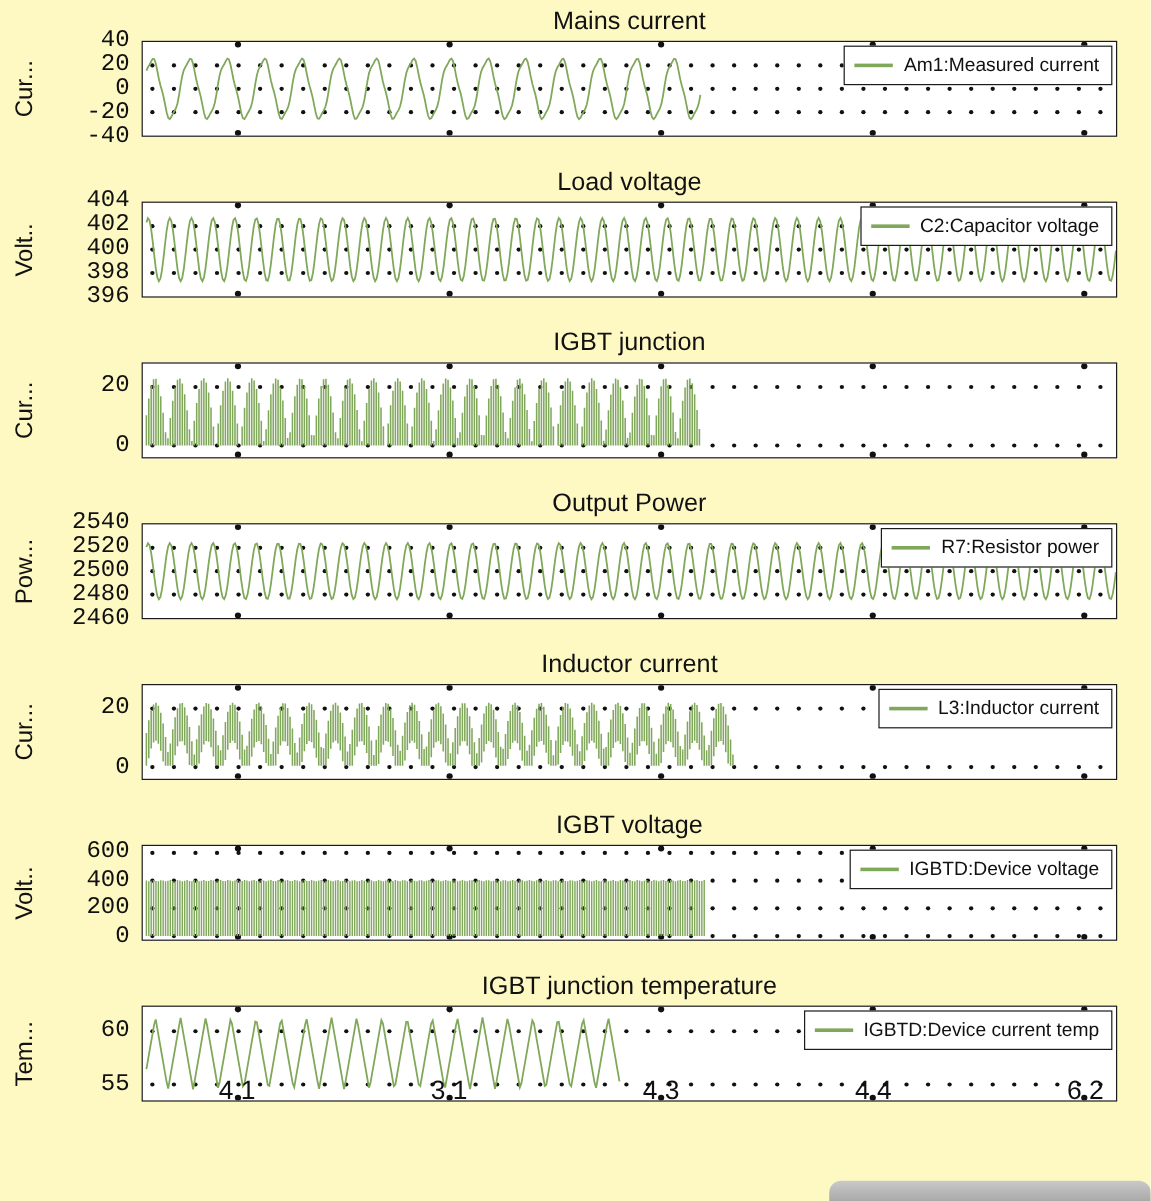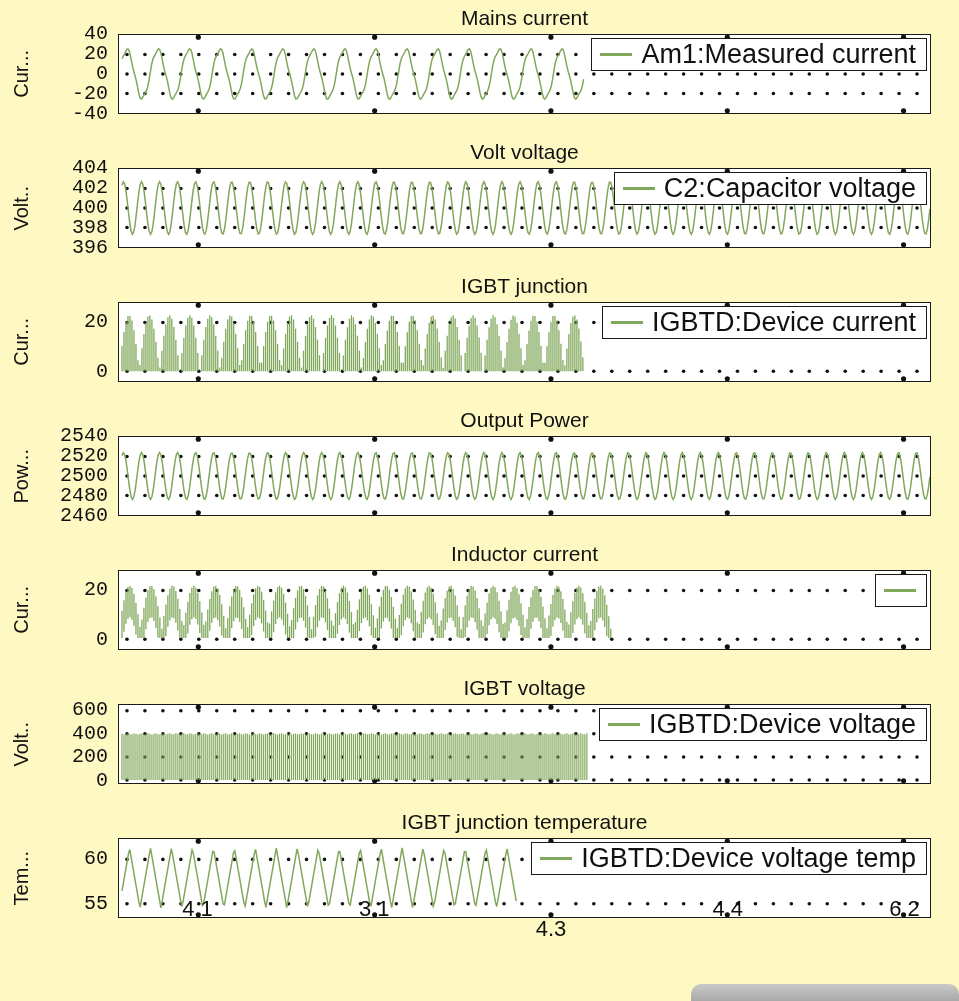--- a/index.html
+++ b/index.html
@@ -33,21 +33,21 @@
     border:1.5px solid #1a1a1a; background:#ffffff;
   }
   svg.wave { position:absolute; left:0; top:0; width:100%; height:100%; display:block; }
   .legend {
     position:absolute; top:3px; right:3px; height:33px;
     display:flex; align-items:center; gap:9px;
     background:#ffffff; border:1.5px solid #1a1a1a;
     padding:2px 10px 2px 8px;
   }
   .legend-line { display:inline-block; width:32px; height:3px; background:#80a85a; }
-  .legend-text { font-size:27px; white-space:nowrap; }
+  .legend-text { font-size:16px; white-space:nowrap; }
   .xlabels { position:absolute; top:896px; left:0; width:100%; height:34px; }
   .xlabel {
     position:absolute; top:0; transform:translateX(-50%);
     font-size:22px; font-weight:500;
   }
   .gray-shape {
     position:absolute; right:0; bottom:0; width:268px; height:17px;
     background:linear-gradient(#c9c9c9,#a9a9a9);
     border-radius:10px 10px 0 0;
   }
@@ -220,21 +220,21 @@
             <polyline points="3.0,24.4 4.3,21.6 5.6,19.3 6.9,16.7 8.2,14.4 9.5,14.5 10.8,18.2 12.1,24.6 13.4,31.4 14.7,37.0 16.0,41.5 17.3,46.7 18.6,53.2 19.9,60.0 21.2,64.7 22.5,65.9 23.8,64.1 25.1,61.4 26.4,59.1 27.7,56.6 29.0,52.3 30.3,45.3 31.6,36.7 32.9,29.2 34.2,24.2 35.5,21.4 36.8,19.2 38.1,16.5 39.4,14.3 40.7,14.7 42.0,18.6 43.3,25.1 44.6,31.9 45.9,37.3 47.2,41.9 48.5,47.1 49.8,53.7 51.1,60.4 52.4,64.9 53.7,65.8 55.0,64.0 56.3,61.3 57.6,59.0 58.9,56.4 60.2,51.9 61.5,44.7 62.8,36.1 64.1,28.7 65.4,23.9 66.7,21.2 68.0,19.0 69.3,16.3 70.6,14.2 71.9,14.8 73.2,19.0 74.5,25.6 75.8,32.3 77.1,37.7 78.4,42.2 79.7,47.5 81.0,54.2 82.3,60.8 83.6,65.1 84.9,65.8 86.2,63.8 87.5,61.1 88.8,58.8 90.1,56.2 91.4,51.4 92.7,44.1 94.0,35.5 95.3,28.3 96.6,23.7 97.9,21.1 99.2,18.8 100.5,16.1 101.8,14.2 103.1,15.0 104.4,19.5 105.7,26.2 107.0,32.8 108.3,38.0 109.6,42.6 110.9,48.0 112.2,54.7 113.5,61.2 114.8,65.3 116.1,65.7 117.4,63.6 118.7,60.9 120.0,58.6 121.3,55.9 122.6,51.0 123.9,43.5 125.2,34.9 126.5,27.8 127.8,23.4 129.1,20.9 130.4,18.6 131.7,15.9 133.0,14.1 134.3,15.2 135.6,19.9 136.9,26.7 138.2,33.2 139.5,38.3 140.8,42.9 142.1,48.4 143.4,55.2 144.7,61.6 146.0,65.4 147.3,65.6 148.6,63.4 149.9,60.7 151.2,58.5 152.5,55.6 153.8,50.5 155.1,42.9 156.4,34.3 157.7,27.4 159.0,23.2 160.3,20.8 161.6,18.4 162.9,15.7 164.2,14.1 165.5,15.5 166.8,20.3 168.1,27.2 169.4,33.6 170.7,38.7 172.0,43.3 173.3,48.9 174.6,55.7 175.9,62.0 177.2,65.6 178.5,65.5 179.8,63.2 181.1,60.5 182.4,58.3 183.7,55.4 185.0,50.1 186.3,42.2 187.6,33.8 188.9,27.0 190.2,23.0 191.5,20.6 192.8,18.2 194.1,15.6 195.4,14.1 196.7,15.7 198.0,20.8 199.3,27.7 200.6,34.0 201.9,39.0 203.2,43.6 204.5,49.3 205.8,56.2 207.1,62.4 208.4,65.7 209.7,65.4 211.0,63.0 212.3,60.4 213.6,58.2 214.9,55.1 216.2,49.6 217.5,41.6 218.8,33.2 220.1,26.7 221.4,22.8 222.7,20.5 224.0,18.1 225.3,15.4 226.6,14.1 227.9,16.0 229.2,21.3 230.5,28.2 231.8,34.4 233.1,39.3 234.4,44.0 235.7,49.8 237.0,56.7 238.3,62.8 239.6,65.8 240.9,65.3 242.2,62.8 243.5,60.2 244.8,58.0 246.1,54.8 247.4,49.1 248.7,41.0 250.0,32.6 251.3,26.3 252.6,22.6 253.9,20.3 255.2,17.9 256.5,15.2 257.8,14.1 259.1,16.2 260.4,21.7 261.7,28.7 263.0,34.8 264.3,39.7 265.6,44.3 266.9,50.3 268.2,57.2 269.5,63.1 270.8,65.8 272.1,65.1 273.4,62.6 274.7,60.0 276.0,57.8 277.3,54.5 278.6,48.5 279.9,40.4 281.2,32.1 282.5,25.9 283.8,22.4 285.1,20.1 286.4,17.7 287.7,15.1 289.0,14.1 290.3,16.5 291.6,22.2 292.9,29.2 294.2,35.2 295.5,40.0 296.8,44.7 298.1,50.8 299.4,57.7 300.7,63.4 302.0,65.9 303.3,65.0 304.6,62.4 305.9,59.9 307.2,57.6 308.5,54.1 309.8,48.0 311.1,39.7 312.4,31.6 313.7,25.6 315.0,22.2 316.3,20.0 317.6,17.5 318.9,14.9 320.2,14.2 321.5,16.9 322.8,22.7 324.1,29.6 325.4,35.6 326.7,40.3 328.0,45.1 329.3,51.3 330.6,58.2 331.9,63.7 333.2,65.9 334.5,64.8 335.8,62.2 337.1,59.7 338.4,57.4 339.7,53.8 341.0,47.5 342.3,39.1 343.6,31.0 344.9,25.3 346.2,22.0 347.5,19.8 348.8,17.3 350.1,14.8 351.4,14.2 352.7,17.2 354.0,23.2 355.3,30.1 356.6,36.0 357.9,40.6 359.2,45.5 360.5,51.8 361.8,58.7 363.1,64.0 364.4,65.9 365.7,64.7 367.0,62.0 368.3,59.6 369.6,57.2 370.9,53.4 372.2,46.9 373.5,38.5 374.8,30.5 376.1,25.0 377.4,21.9 378.7,19.7 380.0,17.1 381.3,14.6 382.6,14.3 383.9,17.5 385.2,23.7 386.5,30.6 387.8,36.3 389.1,40.9 390.4,45.9 391.7,52.2 393.0,59.1 394.3,64.3 395.6,65.9 396.9,64.5 398.2,61.8 399.5,59.4 400.8,57.0 402.1,53.0 403.4,46.3 404.7,37.9 406.0,30.0 407.3,24.7 408.6,21.7 409.9,19.5 411.2,16.9 412.5,14.5 413.8,14.4 415.1,17.9 416.4,24.2 417.7,31.1 419.0,36.7 420.3,41.3 421.6,46.3 422.9,52.8 424.2,59.6 425.5,64.5 426.8,65.9 428.1,64.3 429.4,61.6 430.7,59.2 432.0,56.8 433.3,52.6 434.6,45.8 435.9,37.3 437.2,29.5 438.5,24.4 439.8,21.5 441.1,19.3 442.4,16.7 443.7,14.4 445.0,14.6 446.3,18.3 447.6,24.7 448.9,31.5 450.2,37.0 451.5,41.6 452.8,46.7 454.1,53.3 455.4,60.0 456.7,64.7 458.0,65.9 459.3,64.1 460.6,61.4 461.9,59.1 463.2,56.6 464.5,52.2 465.8,45.2" fill="none" stroke="#80a85a" stroke-width="1.5"></polyline>
           </svg>
         <div class="legend">
           <span class="legend-line" style="background: rgb(128, 168, 90);"></span>
           <span class="legend-text">Am1:Measured current</span>
         </div>
       </div>
     </div>
 
     <div class="panel">
-      <div class="panel-title">Volt voltage</div>
+      <div class="panel-title">Load voltage</div>
       <div class="ylabel">
           <span>Volt..</span>
         </div>
       <div class="yticks">
           <span class="ytick" style="top: -11px;">404</span>
           <span class="ytick" style="top: 9px;">402</span>
           <span class="ytick" style="top: 29px;">400</span>
           <span class="ytick" style="top: 49px;">398</span>
           <span class="ytick" style="top: 69px;">396</span>
         </div>
@@ -725,24 +725,20 @@
             <line x1="449" y1="70.0" x2="449" y2="46.7" stroke="#80a85a" stroke-width="1.3"></line>
             <line x1="451" y1="70.0" x2="451" y2="31.8" stroke="#80a85a" stroke-width="1.3"></line>
             <line x1="453" y1="70.0" x2="453" y2="20.5" stroke="#80a85a" stroke-width="1.3"></line>
             <line x1="455" y1="70.0" x2="455" y2="13.9" stroke="#80a85a" stroke-width="1.3"></line>
             <line x1="457" y1="70.0" x2="457" y2="12.7" stroke="#80a85a" stroke-width="1.3"></line>
             <line x1="459" y1="70.0" x2="459" y2="16.9" stroke="#80a85a" stroke-width="1.3"></line>
             <line x1="461" y1="70.0" x2="461" y2="26.2" stroke="#80a85a" stroke-width="1.3"></line>
             <line x1="463" y1="70.0" x2="463" y2="39.6" stroke="#80a85a" stroke-width="1.3"></line>
             <line x1="465" y1="70.0" x2="465" y2="56.0" stroke="#80a85a" stroke-width="1.3"></line>
           </svg>
-        <div class="legend">
-          <span class="legend-line" style="background: rgb(128, 168, 90);"></span>
-          <span class="legend-text">IGBTD:Device current</span>
-        </div>
       </div>
     </div>
 
     <div class="panel">
       <div class="panel-title">Output Power</div>
       <div class="ylabel">
           <span>Pow...</span>
         </div>
       <div class="yticks">
           <span class="ytick" style="top: -11px;">2540</span>
@@ -893,20 +889,24 @@
             <circle cx="256.3" cy="2.2" r="2.6" fill="#111"></circle>
             <circle cx="256.3" cy="77.8" r="2.6" fill="#111"></circle>
             <circle cx="433.0" cy="2.2" r="2.6" fill="#111"></circle>
             <circle cx="433.0" cy="77.8" r="2.6" fill="#111"></circle>
             <circle cx="609.8" cy="2.2" r="2.6" fill="#111"></circle>
             <circle cx="609.8" cy="77.8" r="2.6" fill="#111"></circle>
             <circle cx="786.5" cy="2.2" r="2.6" fill="#111"></circle>
             <circle cx="786.5" cy="77.8" r="2.6" fill="#111"></circle>
             <polyline points="3.0,19.3 4.3,16.1 5.6,17.7 6.9,23.8 8.2,33.1 9.5,43.9 10.8,53.8 12.1,61.0 13.4,64.0 14.7,62.1 16.0,55.8 17.3,46.3 18.6,35.6 19.9,25.7 21.2,18.7 22.5,16.0 23.8,18.1 25.1,24.6 26.4,34.2 27.7,45.0 29.0,54.7 30.3,61.5 31.6,64.0 32.9,61.6 34.2,54.9 35.5,45.2 36.8,34.5 38.1,24.8 39.4,18.2 40.7,16.0 42.0,18.6 43.3,25.5 44.6,35.3 45.9,46.1 47.2,55.6 48.5,62.0 49.8,64.0 51.1,61.1 52.4,54.1 53.7,44.2 55.0,33.4 56.3,24.0 57.6,17.8 58.9,16.0 60.2,19.1 61.5,26.4 62.8,36.4 64.1,47.1 65.4,56.4 66.7,62.4 68.0,63.9 69.3,60.6 70.6,53.1 71.9,43.1 73.2,32.3 74.5,23.2 75.8,17.4 77.1,16.1 78.4,19.7 79.7,27.3 81.0,37.5 82.3,48.2 83.6,57.2 84.9,62.8 86.2,63.8 87.5,60.0 88.8,52.2 90.1,41.9 91.4,31.3 92.7,22.4 94.0,17.0 95.3,16.3 96.6,20.3 97.9,28.3 99.2,38.6 100.5,49.2 101.8,58.0 103.1,63.1 104.4,63.6 105.7,59.4 107.0,51.2 108.3,40.8 109.6,30.3 110.9,21.7 112.2,16.7 113.5,16.5 114.8,21.0 116.1,29.3 117.4,39.7 118.7,50.2 120.0,58.7 121.3,63.4 122.6,63.4 123.9,58.7 125.2,50.2 126.5,39.7 127.8,29.3 129.1,21.0 130.4,16.5 131.7,16.7 133.0,21.7 134.3,30.3 135.6,40.8 136.9,51.2 138.2,59.4 139.5,63.6 140.8,63.1 142.1,58.0 143.4,49.2 144.7,38.6 146.0,28.3 147.3,20.3 148.6,16.3 149.9,17.0 151.2,22.4 152.5,31.3 153.8,41.9 155.1,52.2 156.4,60.0 157.7,63.8 159.0,62.8 160.3,57.2 161.6,48.2 162.9,37.5 164.2,27.3 165.5,19.7 166.8,16.1 168.1,17.4 169.4,23.2 170.7,32.3 172.0,43.1 173.3,53.1 174.6,60.6 175.9,63.9 177.2,62.4 178.5,56.4 179.8,47.1 181.1,36.4 182.4,26.4 183.7,19.1 185.0,16.0 186.3,17.8 187.6,24.0 188.9,33.4 190.2,44.2 191.5,54.1 192.8,61.1 194.1,64.0 195.4,62.0 196.7,55.6 198.0,46.1 199.3,35.3 200.6,25.5 201.9,18.6 203.2,16.0 204.5,18.2 205.8,24.8 207.1,34.5 208.4,45.2 209.7,54.9 211.0,61.6 212.3,64.0 213.6,61.5 214.9,54.7 216.2,45.0 217.5,34.2 218.8,24.6 220.1,18.1 221.4,16.0 222.7,18.7 224.0,25.7 225.3,35.6 226.6,46.3 227.9,55.8 229.2,62.1 230.5,64.0 231.8,61.0 233.1,53.8 234.4,43.9 235.7,33.1 237.0,23.8 238.3,17.7 239.6,16.1 240.9,19.3 242.2,26.6 243.5,36.7 244.8,47.4 246.1,56.6 247.4,62.5 248.7,63.9 250.0,60.5 251.3,52.9 252.6,42.8 253.9,32.1 255.2,23.0 256.5,17.3 257.8,16.2 259.1,19.8 260.4,27.6 261.7,37.8 263.0,48.4 264.3,57.4 265.6,62.9 266.9,63.7 268.2,59.8 269.5,52.0 270.8,41.7 272.1,31.0 273.4,22.2 274.7,17.0 276.0,16.3 277.3,20.5 278.6,28.5 279.9,38.9 281.2,49.5 282.5,58.2 283.8,63.2 285.1,63.6 286.4,59.2 287.7,51.0 289.0,40.6 290.3,30.0 291.6,21.5 292.9,16.7 294.2,16.5 295.5,21.1 296.8,29.5 298.1,40.0 299.4,50.5 300.7,58.9 302.0,63.5 303.3,63.3 304.6,58.5 305.9,50.0 307.2,39.4 308.5,29.0 309.8,20.8 311.1,16.4 312.4,16.8 313.7,21.8 315.0,30.5 316.3,41.1 317.6,51.5 318.9,59.5 320.2,63.7 321.5,63.0 322.8,57.8 324.1,49.0 325.4,38.3 326.7,28.0 328.0,20.2 329.3,16.3 330.6,17.1 331.9,22.6 333.2,31.6 334.5,42.2 335.8,52.4 337.1,60.2 338.4,63.8 339.7,62.7 341.0,57.0 342.3,47.9 343.6,37.2 344.9,27.1 346.2,19.5 347.5,16.1 348.8,17.5 350.1,23.4 351.4,32.6 352.7,43.3 354.0,53.4 355.3,60.7 356.6,63.9 357.9,62.3 359.2,56.2 360.5,46.9 361.8,36.1 363.1,26.2 364.4,19.0 365.7,16.0 367.0,17.9 368.3,24.2 369.6,33.7 370.9,44.4 372.2,54.3 373.5,61.3 374.8,64.0 376.1,61.9 377.4,55.4 378.7,45.8 380.0,35.0 381.3,25.3 382.6,18.5 383.9,16.0 385.2,18.4 386.5,25.1 387.8,34.8 389.1,45.5 390.4,55.2 391.7,61.8 393.0,64.0 394.3,61.4 395.6,54.5 396.9,44.7 398.2,33.9 399.5,24.4 400.8,18.0 402.1,16.0 403.4,18.9 404.7,25.9 406.0,35.8 407.3,46.6 408.6,56.0 409.9,62.2 411.2,64.0 412.5,60.9 413.8,53.6 415.1,43.6 416.4,32.9 417.7,23.6 419.0,17.6 420.3,16.1 421.6,19.4 422.9,26.9 424.2,36.9 425.5,47.7 426.8,56.8 428.1,62.6 429.4,63.9 430.7,60.3 432.0,52.7 433.3,42.5 434.6,31.8 435.9,22.8 437.2,17.2 438.5,16.2 439.8,20.0 441.1,27.8 442.4,38.1 443.7,48.7 445.0,57.6 446.3,63.0 447.6,63.7 448.9,59.7 450.2,51.7 451.5,41.4 452.8,30.8 454.1,22.0 455.4,16.9 456.7,16.4 458.0,20.6 459.3,28.8 460.6,39.2 461.9,49.7 463.2,58.3 464.5,63.3 465.8,63.5 467.1,59.0 468.4,50.7 469.7,40.3 471.0,29.8 472.3,21.3 473.6,16.6 474.9,16.6 476.2,21.3 477.5,29.8 478.8,40.3 480.1,50.7 481.4,59.0 482.7,63.5 484.0,63.3 485.3,58.3 486.6,49.7 487.9,39.2 489.2,28.8 490.5,20.6 491.8,16.4 493.1,16.9 494.4,22.0 495.7,30.8 497.0,41.4 498.3,51.7 499.6,59.7 500.9,63.7 502.2,63.0 503.5,57.6 504.8,48.7 506.1,38.1 507.4,27.8 508.7,20.0 510.0,16.2 511.3,17.2 512.6,22.8 513.9,31.8 515.2,42.5 516.5,52.7 517.8,60.3 519.1,63.9 520.4,62.6 521.7,56.8 523.0,47.7 524.3,36.9 525.6,26.9 526.9,19.4 528.2,16.1 529.5,17.6 530.8,23.6 532.1,32.9 533.4,43.6 534.7,53.6 536.0,60.9 537.3,64.0 538.6,62.2 539.9,56.0 541.2,46.6 542.5,35.8 543.8,25.9 545.1,18.9 546.4,16.0 547.7,18.0 549.0,24.4 550.3,33.9 551.6,44.7 552.9,54.5 554.2,61.4 555.5,64.0 556.8,61.8 558.1,55.2 559.4,45.5 560.7,34.8 562.0,25.1 563.3,18.4 564.6,16.0 565.9,18.5 567.2,25.3 568.5,35.0 569.8,45.8 571.1,55.4 572.4,61.9 573.7,64.0 575.0,61.3 576.3,54.3 577.6,44.4 578.9,33.7 580.2,24.2 581.5,17.9 582.8,16.0 584.1,19.0 585.4,26.2 586.7,36.1 588.0,46.9 589.3,56.2 590.6,62.3 591.9,63.9 593.2,60.7 594.5,53.4 595.8,43.3 597.1,32.6 598.4,23.4 599.7,17.5 601.0,16.1 602.3,19.5 603.6,27.1 604.9,37.2 606.2,47.9 607.5,57.0 608.8,62.7 610.1,63.8 611.4,60.2 612.7,52.4 614.0,42.2 615.3,31.6 616.6,22.6 617.9,17.1 619.2,16.3 620.5,20.2 621.8,28.0 623.1,38.3 624.4,49.0 625.7,57.8 627.0,63.0 628.3,63.7 629.6,59.5 630.9,51.5 632.2,41.1 633.5,30.5 634.8,21.8 636.1,16.8 637.4,16.4 638.7,20.8 640.0,29.0 641.3,39.4 642.6,50.0 643.9,58.5 645.2,63.3 646.5,63.5 647.8,58.9 649.1,50.5 650.4,40.0 651.7,29.5 653.0,21.1 654.3,16.5 655.6,16.7 656.9,21.5 658.2,30.0 659.5,40.6 660.8,51.0 662.1,59.2 663.4,63.6 664.7,63.2 666.0,58.2 667.3,49.5 668.6,38.9 669.9,28.5 671.2,20.5 672.5,16.3 673.8,17.0 675.1,22.2 676.4,31.0 677.7,41.7 679.0,52.0 680.3,59.8 681.6,63.7 682.9,62.9 684.2,57.4 685.5,48.4 686.8,37.8 688.1,27.6 689.4,19.8 690.7,16.2 692.0,17.3 693.3,23.0 694.6,32.1 695.9,42.8 697.2,52.9 698.5,60.5 699.8,63.9 701.1,62.5 702.4,56.6 703.7,47.4 705.0,36.7 706.3,26.6 707.6,19.3 708.9,16.1 710.2,17.7 711.5,23.8 712.8,33.1 714.1,43.9 715.4,53.8 716.7,61.0 718.0,64.0 719.3,62.1 720.6,55.8 721.9,46.3 723.2,35.6 724.5,25.7 725.8,18.7 727.1,16.0 728.4,18.1 729.7,24.6 731.0,34.2 732.3,45.0 733.6,54.7 734.9,61.5 736.2,64.0 737.5,61.6 738.8,54.9 740.1,45.2 741.4,34.5 742.7,24.8 744.0,18.2 745.3,16.0 746.6,18.6 747.9,25.5 749.2,35.3 750.5,46.1 751.8,55.6 753.1,62.0 754.4,64.0 755.7,61.1 757.0,54.1 758.3,44.2 759.6,33.4 760.9,24.0 762.2,17.8 763.5,16.0 764.8,19.1 766.1,26.4 767.4,36.4 768.7,47.1 770.0,56.4 771.3,62.4 772.6,63.9 773.9,60.6 775.2,53.1 776.5,43.1 777.8,32.3 779.1,23.2 780.4,17.4 781.7,16.1 783.0,19.7 784.3,27.3 785.6,37.5 786.9,48.2 788.2,57.2 789.5,62.8 790.8,63.8 792.1,60.0 793.4,52.2 794.7,41.9 796.0,31.3 797.3,22.4 798.6,17.0 799.9,16.3 801.2,20.3 802.5,28.3 803.8,38.6 805.1,49.2 806.4,58.0 807.7,63.1 809.0,63.6 810.3,59.4 811.6,51.2 812.9,40.8" fill="none" stroke="#80a85a" stroke-width="1.5"></polyline>
           </svg>
+        <div class="legend">
+          <span class="legend-line" style="background: rgb(128, 168, 90);"></span>
+          <span class="legend-text">R7:Resistor power</span>
+        </div>
       </div>
     </div>
 
     <div class="panel">
       <div class="panel-title">Inductor current</div>
       <div class="ylabel">
           <span>Cur...</span>
         </div>
       <div class="yticks">
           <span class="ytick" style="top: 9px;">20</span>
@@ -1256,20 +1256,21 @@
             <line x1="481" y1="48.4" x2="481" y2="15.9" stroke="#80a85a" stroke-width="1.3"></line>
             <line x1="483" y1="47.7" x2="483" y2="15.2" stroke="#80a85a" stroke-width="1.3"></line>
             <line x1="485" y1="50.8" x2="485" y2="18.3" stroke="#80a85a" stroke-width="1.3"></line>
             <line x1="487" y1="57.4" x2="487" y2="24.9" stroke="#80a85a" stroke-width="1.3"></line>
             <line x1="489" y1="67.0" x2="489" y2="34.5" stroke="#80a85a" stroke-width="1.3"></line>
             <line x1="491" y1="68.8" x2="491" y2="46.4" stroke="#80a85a" stroke-width="1.3"></line>
             <line x1="493" y1="68.8" x2="493" y2="59.3" stroke="#80a85a" stroke-width="1.3"></line>
           </svg>
         <div class="legend">
           <span class="legend-line" style="background: rgb(128, 168, 90);"></span>
+          <span class="legend-text">L3:Inductor current</span>
         </div>
       </div>
     </div>
 
     <div class="panel">
       <div class="panel-title">IGBT voltage</div>
       <div class="ylabel">
           <span>Volt..</span>
         </div>
       <div class="yticks">
@@ -1820,29 +1821,29 @@
             <circle cx="433.0" cy="2.2" r="2.6" fill="#111"></circle>
             <circle cx="433.0" cy="77.8" r="2.6" fill="#111"></circle>
             <circle cx="609.8" cy="2.2" r="2.6" fill="#111"></circle>
             <circle cx="609.8" cy="77.8" r="2.6" fill="#111"></circle>
             <circle cx="786.5" cy="2.2" r="2.6" fill="#111"></circle>
             <circle cx="786.5" cy="77.8" r="2.6" fill="#111"></circle>
             <polyline points="3.0,53.3 4.3,45.6 5.6,38.0 6.9,30.3 8.2,22.7 9.5,15.0 10.8,10.8 12.1,18.4 13.4,26.1 14.7,33.7 16.0,41.4 17.3,49.0 18.6,56.7 19.9,64.3 21.2,69.9 22.5,62.2 23.8,54.6 25.1,46.9 26.4,39.3 27.7,31.6 29.0,24.0 30.3,16.3 31.6,9.5 32.9,17.1 34.2,24.8 35.5,32.4 36.8,40.1 38.1,47.7 39.4,55.4 40.7,63.0 42.0,70.6 43.3,63.5 44.6,55.9 45.9,48.2 47.2,40.6 48.5,32.9 49.8,25.3 51.1,17.7 52.4,10.0 53.7,15.8 55.0,23.5 56.3,31.1 57.6,38.8 58.9,46.4 60.2,54.0 61.5,61.7 62.8,69.3 64.1,64.8 65.4,57.2 66.7,49.5 68.0,41.9 69.3,34.3 70.6,26.6 71.9,19.0 73.2,11.3 74.5,14.5 75.8,22.2 77.1,29.8 78.4,37.4 79.7,45.1 81.0,52.7 82.3,60.4 83.6,68.0 84.9,66.1 86.2,58.5 87.5,50.9 88.8,43.2 90.1,35.6 91.4,27.9 92.7,20.3 94.0,12.6 95.3,13.2 96.6,20.8 97.9,28.5 99.2,36.1 100.5,43.8 101.8,51.4 103.1,59.1 104.4,66.7 105.7,67.5 107.0,59.8 108.3,52.2 109.6,44.5 110.9,36.9 112.2,29.2 113.5,21.6 114.8,13.9 116.1,11.9 117.4,19.5 118.7,27.2 120.0,34.8 121.3,42.5 122.6,50.1 123.9,57.8 125.2,65.4 126.5,68.8 127.8,61.1 129.1,53.5 130.4,45.8 131.7,38.2 133.0,30.5 134.3,22.9 135.6,15.2 136.9,10.6 138.2,18.2 139.5,25.9 140.8,33.5 142.1,41.2 143.4,48.8 144.7,56.4 146.0,64.1 147.3,70.1 148.6,62.4 149.9,54.8 151.2,47.1 152.5,39.5 153.8,31.9 155.1,24.2 156.4,16.6 157.7,9.3 159.0,16.9 160.3,24.6 161.6,32.2 162.9,39.8 164.2,47.5 165.5,55.1 166.8,62.8 168.1,70.4 169.4,63.7 170.7,56.1 172.0,48.5 173.3,40.8 174.6,33.2 175.9,25.5 177.2,17.9 178.5,10.2 179.8,15.6 181.1,23.2 182.4,30.9 183.7,38.5 185.0,46.2 186.3,53.8 187.6,61.5 188.9,69.1 190.2,65.1 191.5,57.4 192.8,49.8 194.1,42.1 195.4,34.5 196.7,26.8 198.0,19.2 199.3,11.5 200.6,14.3 201.9,21.9 203.2,29.6 204.5,37.2 205.8,44.9 207.1,52.5 208.4,60.2 209.7,67.8 211.0,66.4 212.3,58.7 213.6,51.1 214.9,43.4 216.2,35.8 217.5,28.1 218.8,20.5 220.1,12.8 221.4,13.0 222.7,20.6 224.0,28.3 225.3,35.9 226.6,43.6 227.9,51.2 229.2,58.9 230.5,66.5 231.8,67.7 233.1,60.0 234.4,52.4 235.7,44.7 237.0,37.1 238.3,29.4 239.6,21.8 240.9,14.2 242.2,11.7 243.5,19.3 244.8,27.0 246.1,34.6 247.4,42.3 248.7,49.9 250.0,57.5 251.3,65.2 252.6,69.0 253.9,61.3 255.2,53.7 256.5,46.0 257.8,38.4 259.1,30.8 260.4,23.1 261.7,15.5 263.0,10.4 264.3,18.0 265.6,25.7 266.9,33.3 268.2,40.9 269.5,48.6 270.8,56.2 272.1,63.9 273.4,70.3 274.7,62.6 276.0,55.0 277.3,47.4 278.6,39.7 279.9,32.1 281.2,24.4 282.5,16.8 283.8,9.1 285.1,16.7 286.4,24.3 287.7,32.0 289.0,39.6 290.3,47.3 291.6,54.9 292.9,62.6 294.2,70.2 295.5,64.0 296.8,56.3 298.1,48.7 299.4,41.0 300.7,33.4 302.0,25.7 303.3,18.1 304.6,10.4 305.9,15.4 307.2,23.0 308.5,30.7 309.8,38.3 311.1,46.0 312.4,53.6 313.7,61.3 315.0,68.9 316.3,65.3 317.6,57.6 318.9,50.0 320.2,42.3 321.5,34.7 322.8,27.0 324.1,19.4 325.4,11.7 326.7,14.1 328.0,21.7 329.3,29.4 330.6,37.0 331.9,44.7 333.2,52.3 334.5,60.0 335.8,67.6 337.1,66.6 338.4,58.9 339.7,51.3 341.0,43.6 342.3,36.0 343.6,28.3 344.9,20.7 346.2,13.1 347.5,12.8 348.8,20.4 350.1,28.1 351.4,35.7 352.7,43.4 354.0,51.0 355.3,58.6 356.6,66.3 357.9,67.9 359.2,60.2 360.5,52.6 361.8,44.9 363.1,37.3 364.4,29.7 365.7,22.0 367.0,14.4 368.3,11.5 369.6,19.1 370.9,26.8 372.2,34.4 373.5,42.0 374.8,49.7 376.1,57.3 377.4,65.0 378.7,69.2 380.0,61.5 381.3,53.9 382.6,46.3 383.9,38.6 385.2,31.0 386.5,23.3 387.8,15.7 389.1,10.2 390.4,17.8 391.7,25.4 393.0,33.1 394.3,40.7 395.6,48.4 396.9,56.0 398.2,63.7" fill="none" stroke="#80a85a" stroke-width="1.5"></polyline>
           </svg>
         <div class="legend">
           <span class="legend-line" style="background: rgb(128, 168, 90);"></span>
-          <span class="legend-text">IGBTD:Device voltage temp</span>
+          <span class="legend-text">IGBTD:Device current temp</span>
         </div>
       </div>
     </div>
 
   </div>
 
   <div class="xlabels">
     <span class="xlabel" style="left: 197.533px;">4.1</span>
     <span class="xlabel" style="left: 374.272px;">3.1</span>
-    <span class="xlabel" style="left: 551.011px; margin-top: 20px;">4.3</span>
+    <span class="xlabel" style="left: 551.011px;">4.3</span>
     <span class="xlabel" style="left: 727.75px;">4.4</span>
     <span class="xlabel" style="left: 904.489px;">6.2</span>
   </div>
 
   <div class="gray-shape"></div>
 </div>
 
 </body></html>

